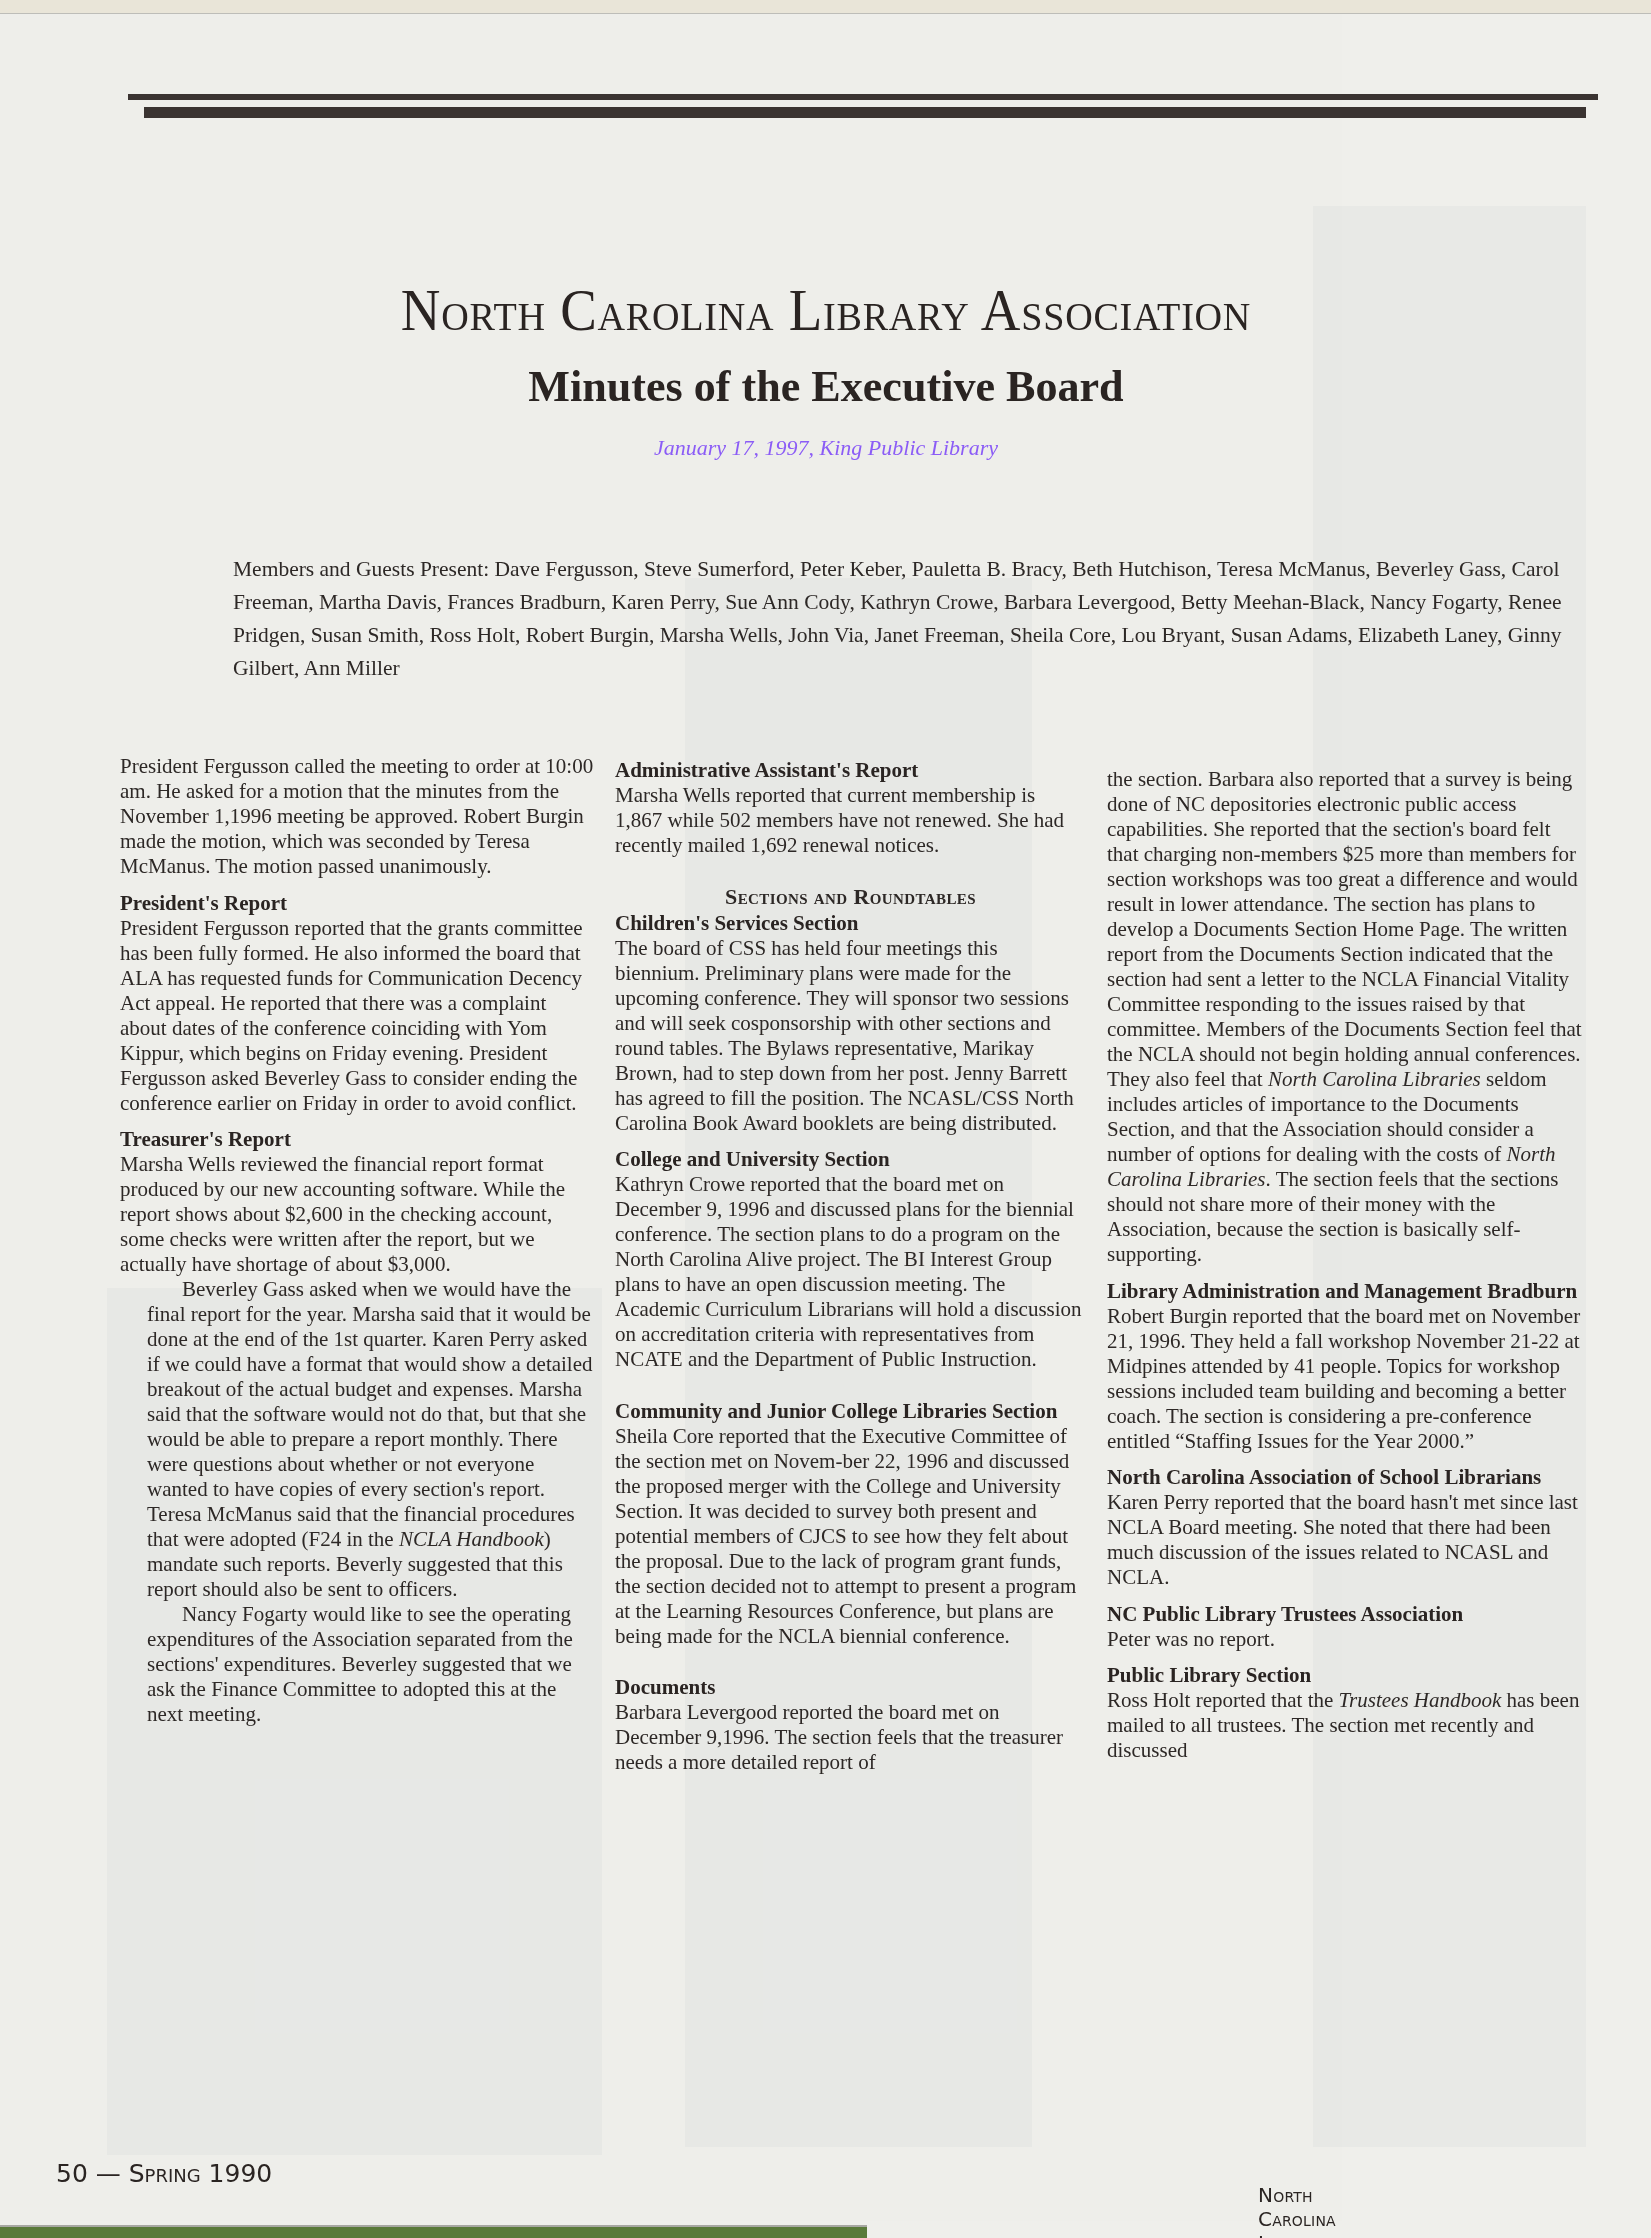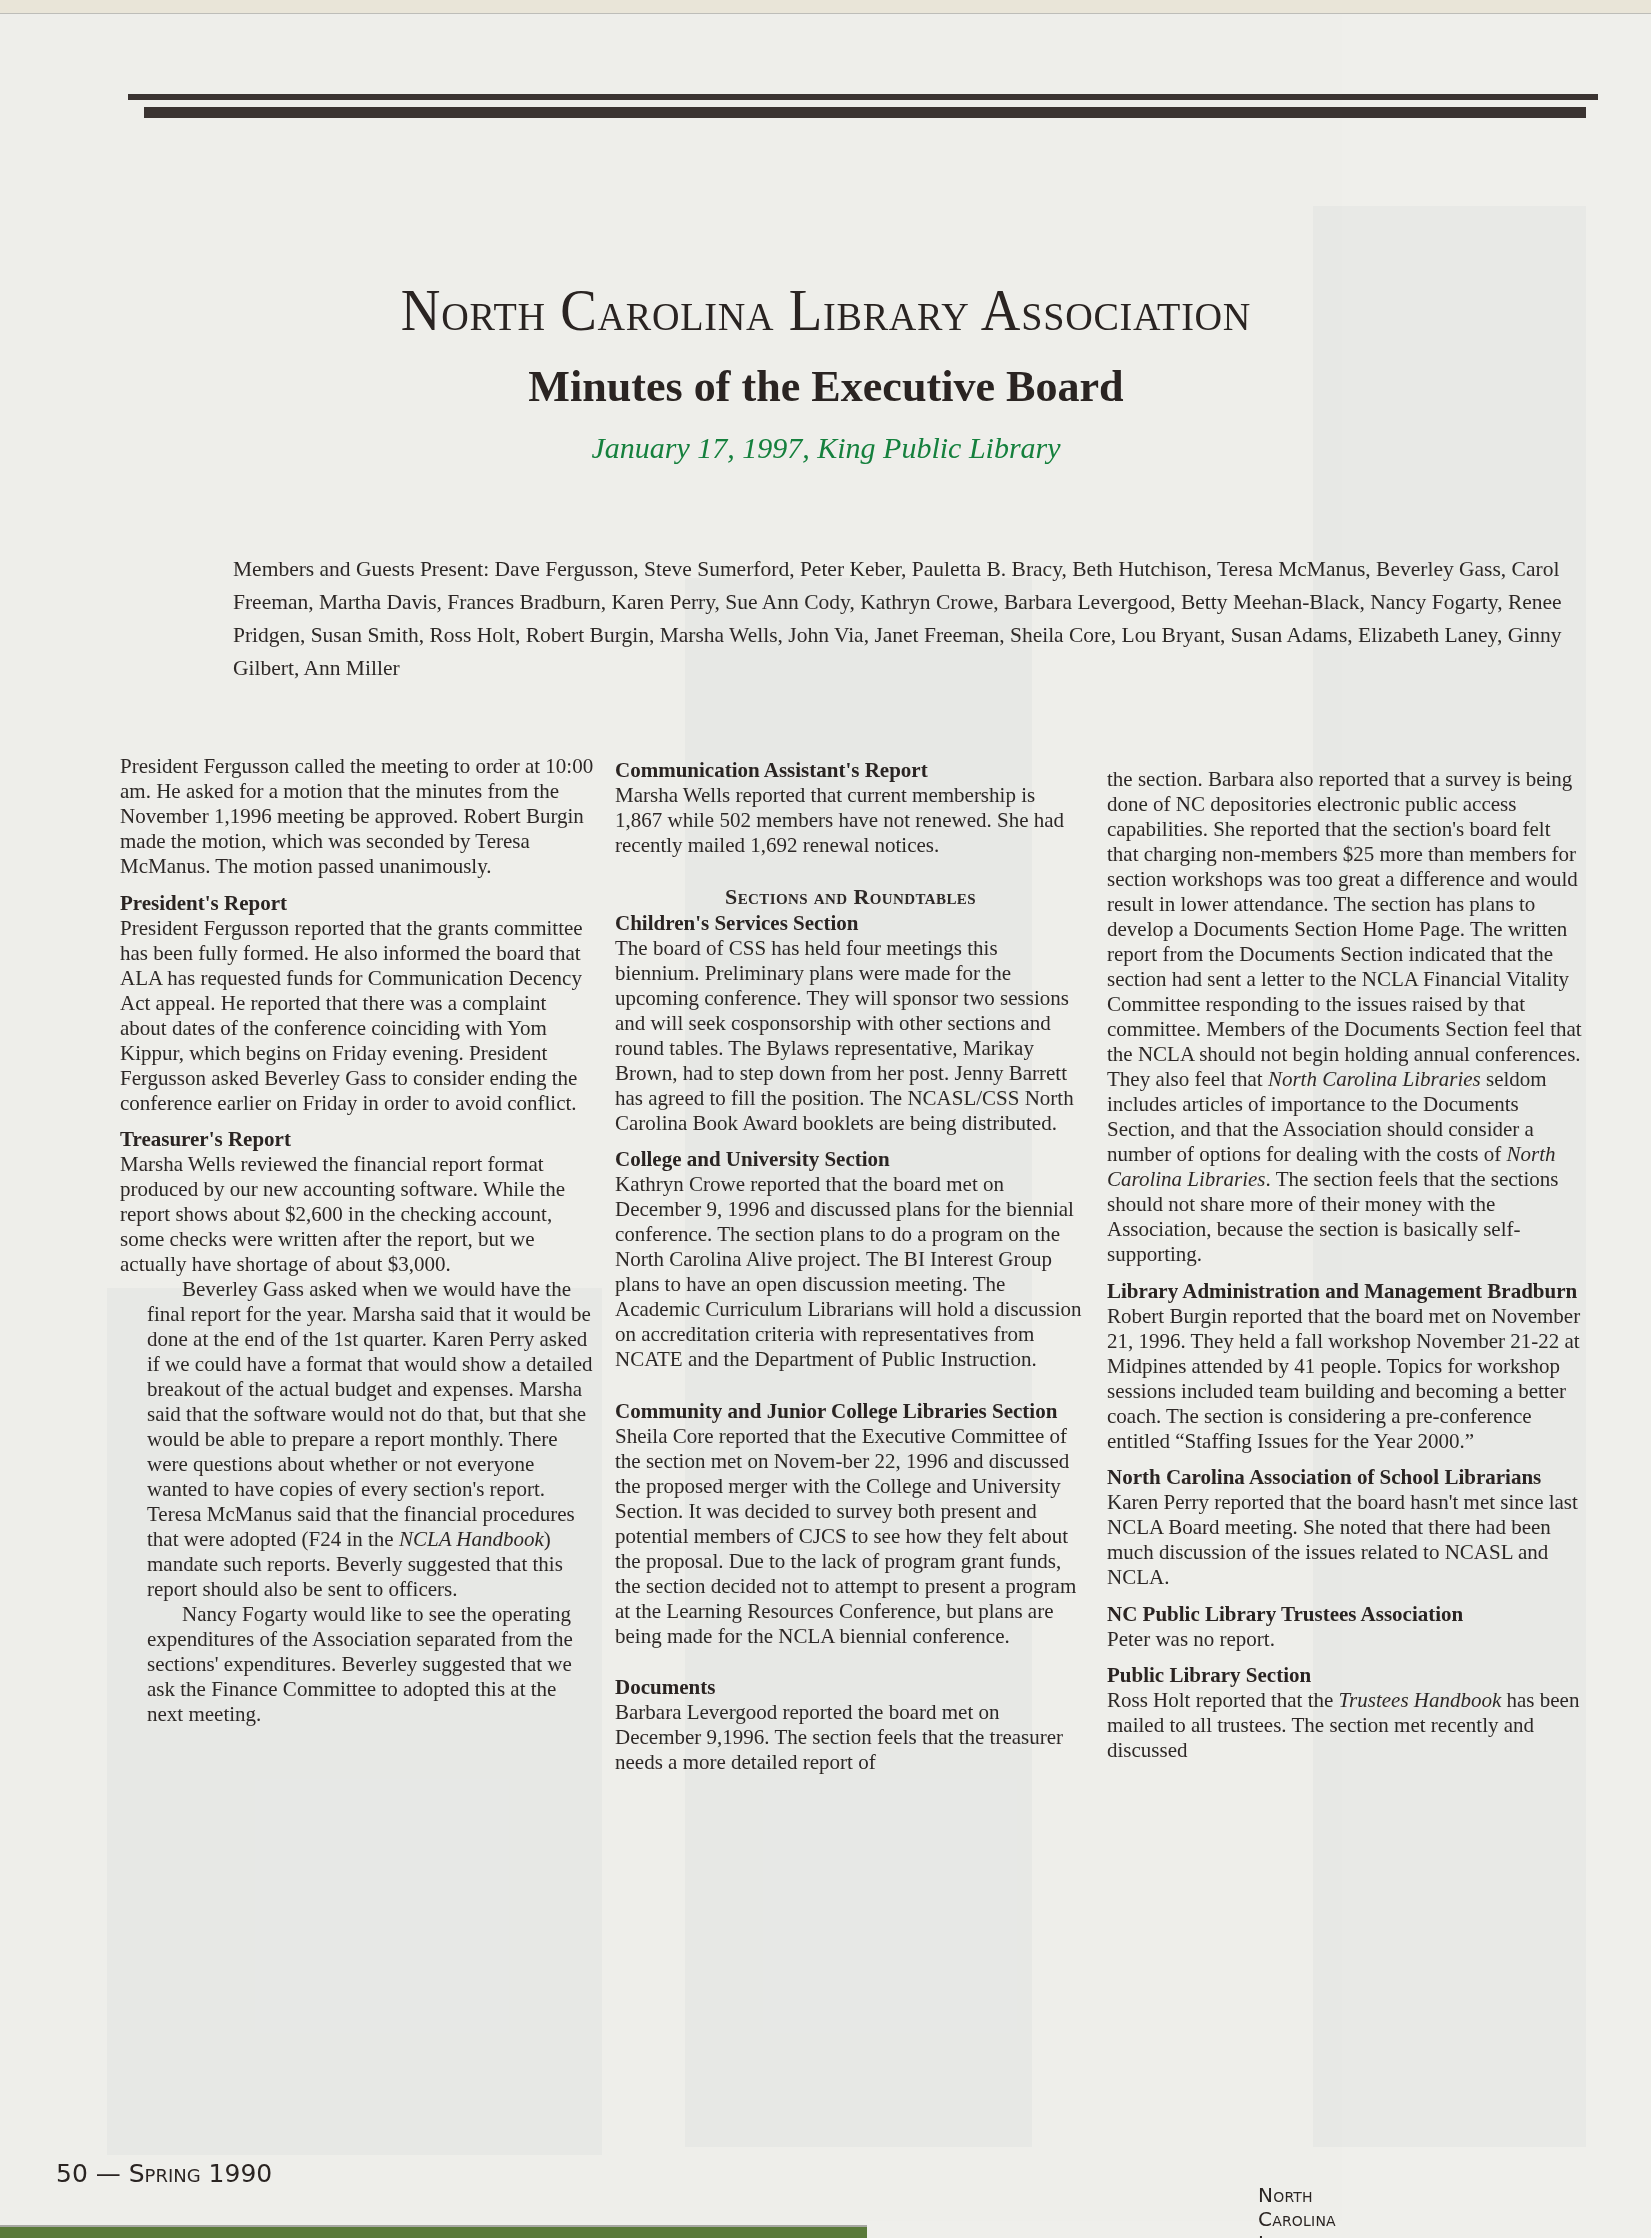--- a/index.html
+++ b/index.html
@@ -39,22 +39,22 @@
     font-weight: normal; margin: 0; line-height: 74px; color: #2a2422;
     font-family: "Liberation Serif", serif;
     transform: scaleX(0.93);
   }
   .sub-title {
     font-size: 45px; font-weight: bold; margin: 10px 0 0 0; line-height: 59px;
     color: #2a2422; font-family: "Liberation Serif", serif;
     transform: scaleX(0.98);
   }
   .meeting-date {
-    font-size: 30px; font-style: italic; margin: 11.6px 0 0 0; line-height: 40px;
-    color: #15803d;
+    font-size: 22px; font-style: italic; margin: 11.6px 0 0 0; line-height: 40px;
+    color: #8b5cf6;
   }
   .attendees {
     position: absolute; left: 233px; top: 553px; width: 1330px;
     font-size: 21.5px; line-height: 33px; color: #2d2826;
     font-family: "Liberation Serif", serif;
   }
   .col {
     position: absolute; top: 754px; font-size: 21px; line-height: 25px;
     color: #2d2826;
   }
@@ -115,21 +115,21 @@
     <h3>President's Report</h3>
     <p>President Fergusson reported that the grants committee has been fully formed. He also informed the board that ALA has requested funds for Communication Decency Act appeal. He reported that there was a complaint about dates of the conference coinciding with Yom Kippur, which begins on Friday evening. President Fergusson asked Beverley Gass to consider ending the conference earlier on Friday in order to avoid conflict.</p>
     <div class="gap"></div>
     <h3>Treasurer's Report</h3>
     <p>Marsha Wells reviewed the financial report format produced by our new accounting software. While the report shows about $2,600 in the checking account, some checks were written after the report, but we actually have shortage of about $3,000.</p>
     <p class="indent"><span>Beverley Gass asked when we would have the final report for the year. Marsha said that it would be done at the end of the 1st quarter. Karen Perry asked if we could have a format that would show a detailed breakout of the actual budget and expenses. Marsha said that the software would not do that, but that she would be able to prepare a report monthly. There were questions about whether or not everyone wanted to have copies of every section's report. Teresa McManus said that the financial procedures that were adopted (F24 in the </span><em>NCLA Handbook</em><span>) mandate such reports. Beverly suggested that this report should also be sent to officers.</span></p>
     <p class="indent">Nancy Fogarty would like to see the operating expenditures of the Association separated from the sections' expenditures. Beverley suggested that we ask the Finance Committee to adopted this at the next meeting.</p>
   </div>
 
   <div class="col col-2">
-    <h3>Communication Assistant's Report</h3>
+    <h3>Administrative Assistant's Report</h3>
     <p>Marsha Wells reported that current membership is 1,867 while 502 members have not renewed. She had recently mailed 1,692 renewal notices.</p>
     <div class="biggap"></div>
     <div class="section-banner">Sections and Roundtables</div>
     <h3>Children's Services Section</h3>
     <p>The board of CSS has held four meetings this biennium. Preliminary plans were made for the upcoming conference. They will sponsor two sessions and will seek cosponsorship with other sections and round tables. The Bylaws representative, Marikay Brown, had to step down from her post. Jenny Barrett has agreed to fill the position. The NCASL/CSS North Carolina Book Award booklets are being distributed.</p>
     <div class="gap"></div>
     <h3>College and University Section</h3>
     <p>Kathryn Crowe reported that the board met on December 9, 1996 and discussed plans for the biennial conference. The section plans to do a program on the North Carolina Alive project. The BI Interest Group plans to have an open discussion meeting. The Academic Curriculum Librarians will hold a discussion on accreditation criteria with representatives from NCATE and the Department of Public Instruction.</p>
     <div class="biggap"></div>
     <h3>Community and Junior College Libraries Section</h3>

